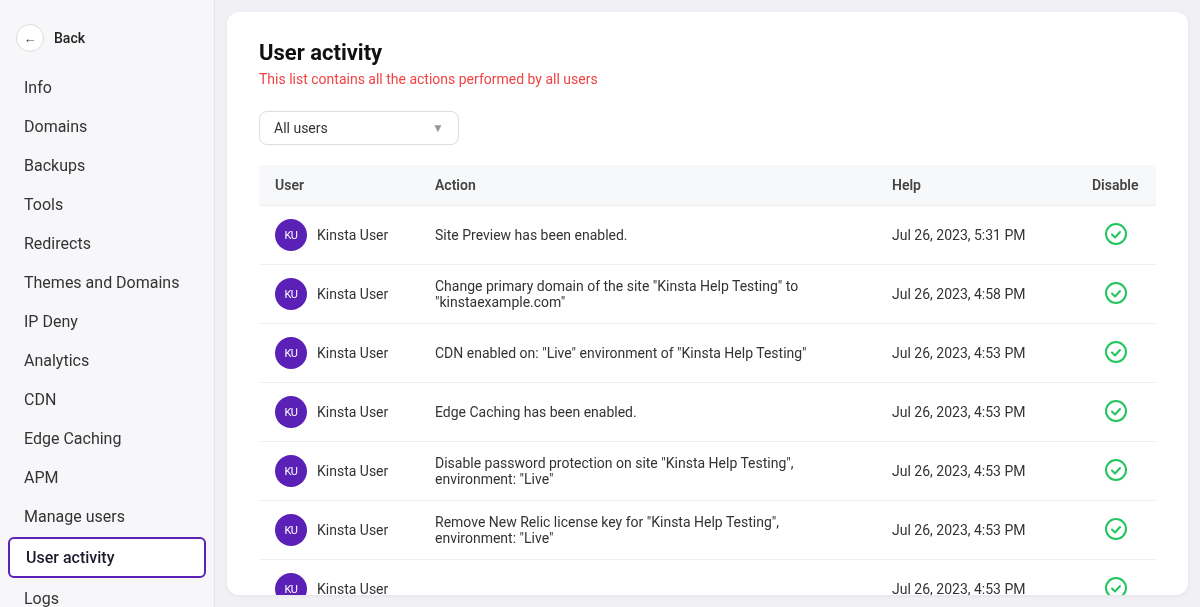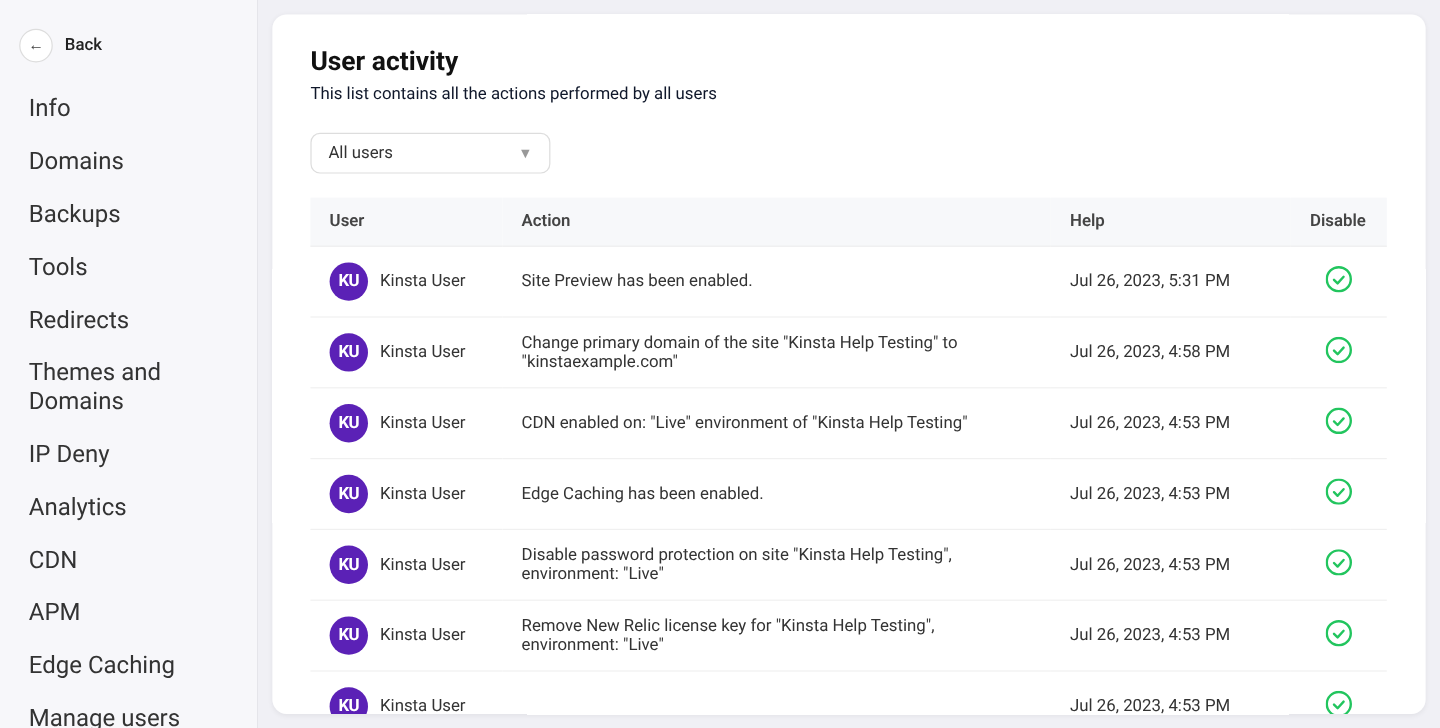--- a/index.html
+++ b/index.html
@@ -44,21 +44,21 @@
       justify-content: center;
       font-size: 13px;
       color: #444;
     }
     .sidebar-nav {
       display: flex;
       flex-direction: column;
     }
     .sidebar-item {
       padding: 9px 16px;
-      font-size: 20px;
+      font-size: 16px;
       color: #333;
       cursor: pointer;
       border-radius: 6px;
       margin: 1px 8px;
       transition: background 0.15s;
     }
     .sidebar-item.active {
       background: #fff;
       border: 2px solid #5b21b6;
       color: #1a1a2e;
@@ -77,21 +77,21 @@
       box-shadow: 0 1px 4px rgba(0,0,0,0.06);
     }
     .page-title {
       font-size: 22px;
       font-weight: 700;
       color: #111;
       margin-bottom: 6px;
     }
     .page-subtitle {
       font-size: 14px;
-      color: #0f172a;
+      color: #ef4444;
       margin-bottom: 24px;
     }
 
     
     .filter-row {
       margin-bottom: 20px;
     }
     .dropdown-select {
       display: flex;
       align-items: center;
@@ -148,22 +148,22 @@
       background: #5b21b6;
       display: flex;
       align-items: center;
       justify-content: center;
       color: #fff;
       font-size: 10px;
       font-weight: 700;
       flex-shrink: 0;
     }
     .avatar-text {
-      font-size: 14px;
-      font-weight: 700;
+      font-size: 11px;
+      font-weight: 400;
       color: #fff;
       letter-spacing: -0.5px;
     }
     .th-user { width: 160px; }
     .th-time { width: 200px; }
     .th-status { width: 80px; text-align: center; }
     .td-status { text-align: center; }
   </style>
 </head>
 <body>
@@ -176,22 +176,22 @@
   <nav class="sidebar-nav" id="sidebar-nav">
   <div class="sidebar-item">Info</div>
       <div class="sidebar-item">Domains</div>
       <div class="sidebar-item">Backups</div>
       <div class="sidebar-item">Tools</div>
       <div class="sidebar-item">Redirects</div>
       <div class="sidebar-item">Themes and Domains</div>
       <div class="sidebar-item">IP Deny</div>
       <div class="sidebar-item">Analytics</div>
       <div class="sidebar-item">CDN</div>
+      <div class="sidebar-item">Edge Caching</div>
       <div class="sidebar-item">APM</div>
-      <div class="sidebar-item">Edge Caching</div>
       <div class="sidebar-item">Manage users</div>
       <div class="sidebar-item active">User activity</div>
       <div class="sidebar-item">Logs</div>
     </nav>
 </div>
 
 <div class="main">
   <h1 class="page-title">User activity</h1>
   <p class="page-subtitle">This list contains all the actions performed by all users</p>
 

